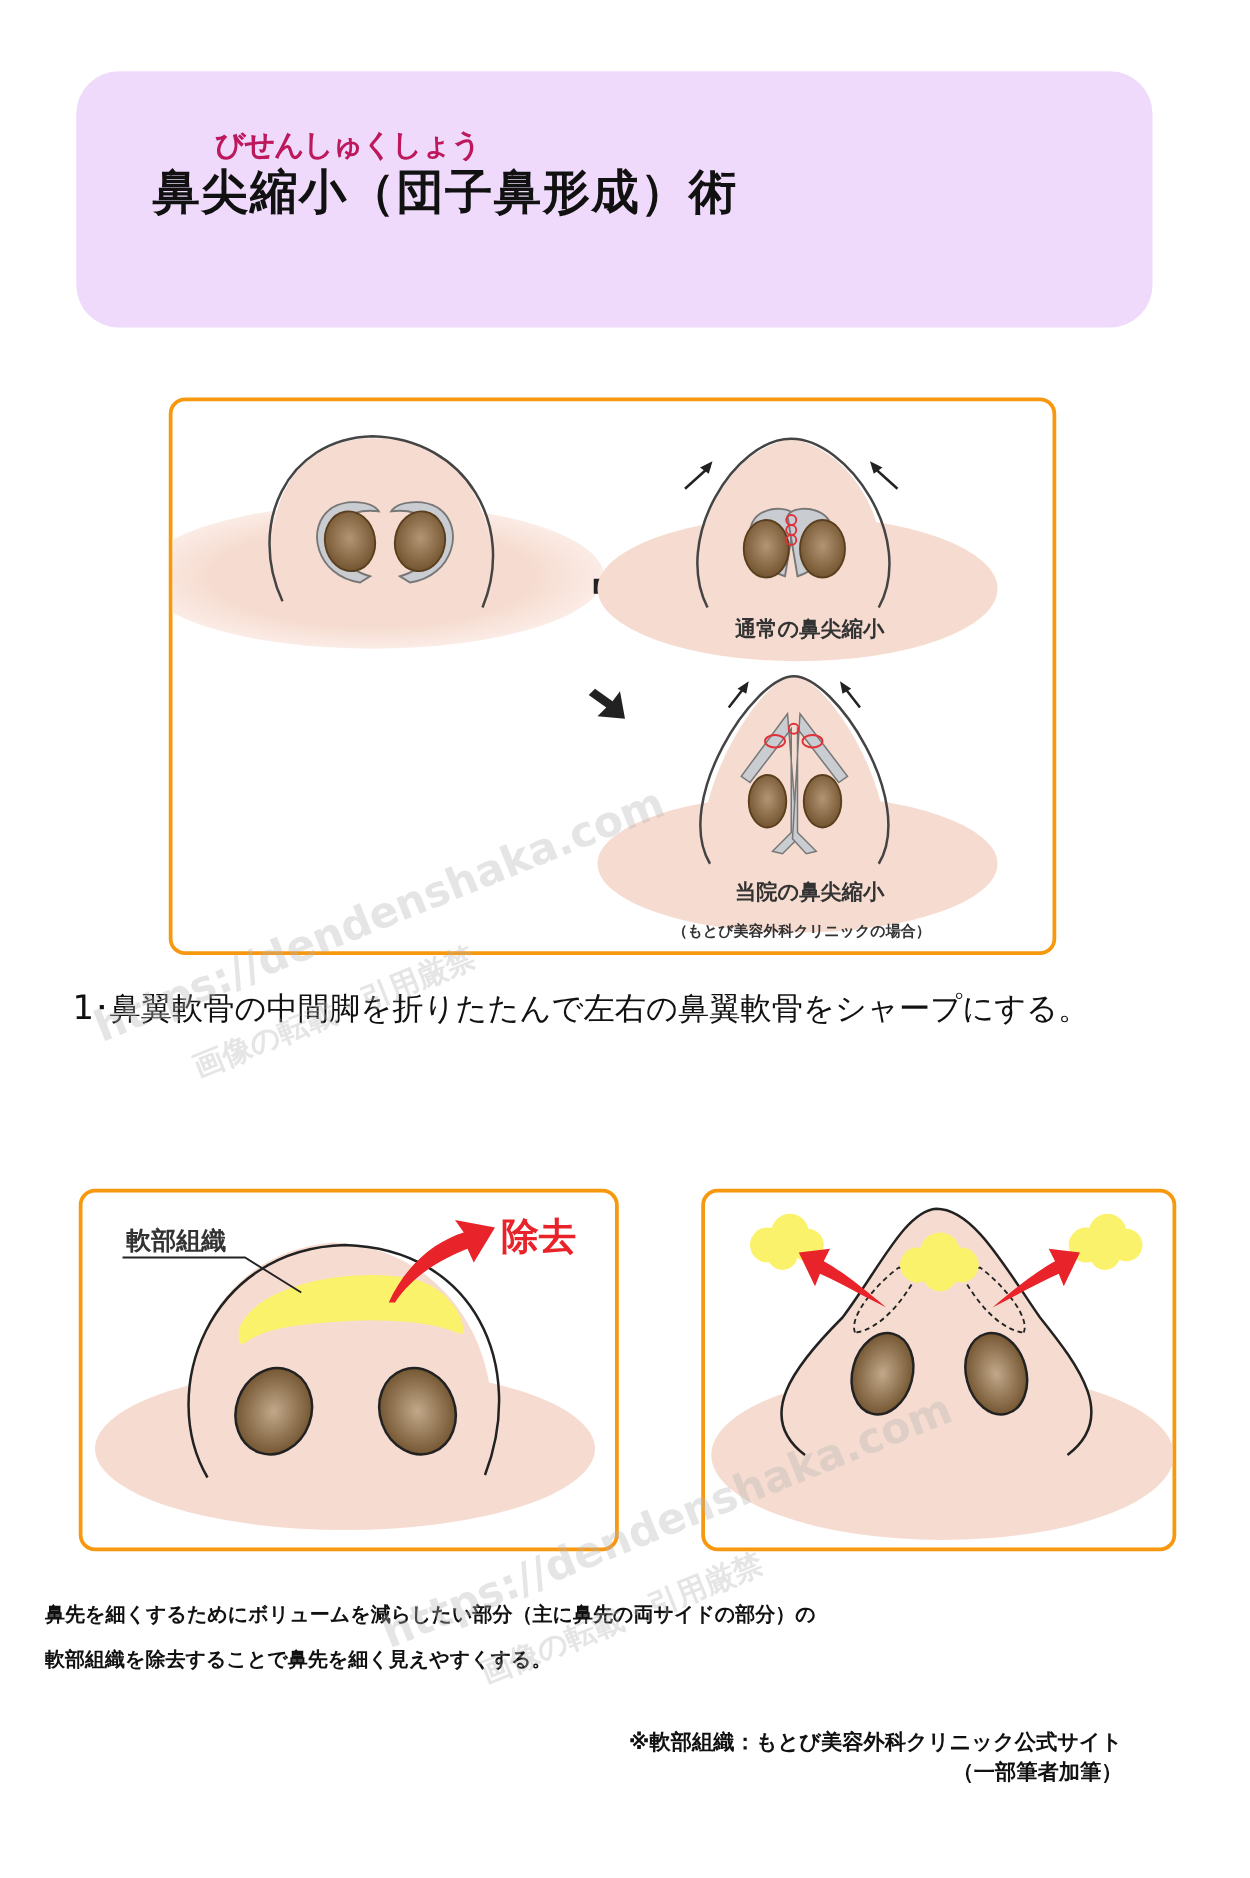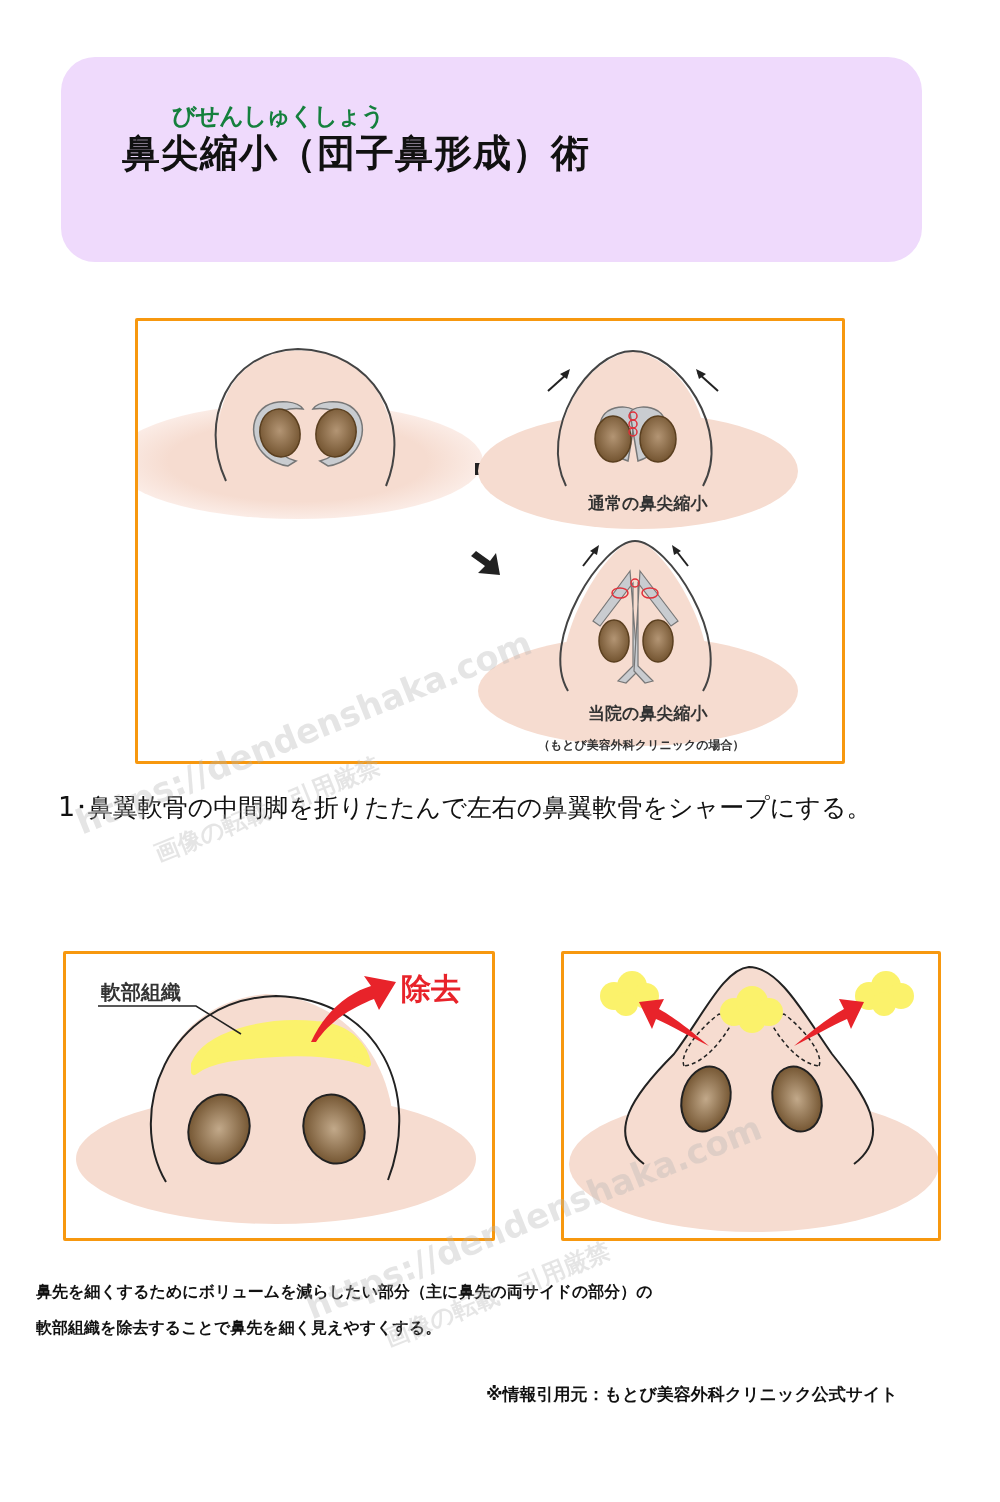--- a/index.html
+++ b/index.html
@@ -6,28 +6,28 @@
   body {
     width:1000px; height:1502px; background:#ffffff; position:relative; overflow:hidden;
     font-family:"DejaVu Sans","Liberation Sans",sans-serif; color:#111;
   }
   .title-box {
     position:absolute; left:61px; top:57px; width:861px; height:205px;
     background:#efdafc; border-radius:34px;
   }
   .ruby {
     position:absolute; left:172px; top:100px; font-size:24px; font-weight:bold;
-    letter-spacing:-1px; color:#15803d;
+    letter-spacing:-1px; color:#be185d;
   }
   .title {
     position:absolute; left:122px; top:128px; font-size:38px; font-weight:bold;
     letter-spacing:1px; color:#111; white-space:nowrap;
   }
   .frame {
-    position:absolute; border:3px solid #f7980f; border-radius:2px; background:#fff; overflow:hidden;
+    position:absolute; border:3px solid #f7980f; border-radius:13px; background:#fff; overflow:hidden;
   }
   .frame svg { position:absolute; left:0; top:0; }
   .fig1 { left:135px; top:318px; width:704px; height:440px; }
   .fig2 { left:63px; top:951px; width:426px; height:284px;text-decoration:underline; }
   .fig3 { left:561px; top:951px; width:374px; height:284px; }
   .steps { position:absolute; left:58px; top:790px; font-size:25px; font-weight:normal; line-height:34px; white-space:nowrap; }
   .steps .num { font-size:27px; }
   .desc { position:absolute; left:36px; top:1274px; font-size:16px; font-weight:bold; line-height:36px; white-space:nowrap; }
   .source { position:absolute; right:102px; top:1382px; font-size:17px; font-weight:bold; line-height:24px; text-align:right; white-space:nowrap; }
   .watermark {
@@ -174,19 +174,20 @@
     <ellipse cx="233" cy="145" rx="24" ry="33" fill="url(#nos3)" stroke="#222" stroke-width="2" transform="rotate(-15 233 145)"></ellipse>
   </svg>
 </div>
 
 <div class="desc">
   <div>鼻先を細くするためにボリュームを減らしたい部分（主に鼻先の両サイドの部分）の</div>
   <div>軟部組織を除去することで鼻先を細く見えやすくする。</div>
 </div>
 
 <div class="source">
-  <div>※情報引用元：もとび美容外科クリニック公式サイト</div>
+  <div>※軟部組織：もとび美容外科クリニック公式サイト</div>
+  <div>（一部筆者加筆）</div>
 </div>
 
 <div class="watermark wm1">https://dendenshaka.com</div>
 <div class="watermark wm1b" style="top:840px;left:150px;">画像の転載・引用厳禁</div>
 <div class="watermark wm2">https://dendenshaka.com</div>
 <div class="watermark wm2b" style="top:1325px;left:380px;">画像の転載・引用厳禁</div>
 
 </body></html>

